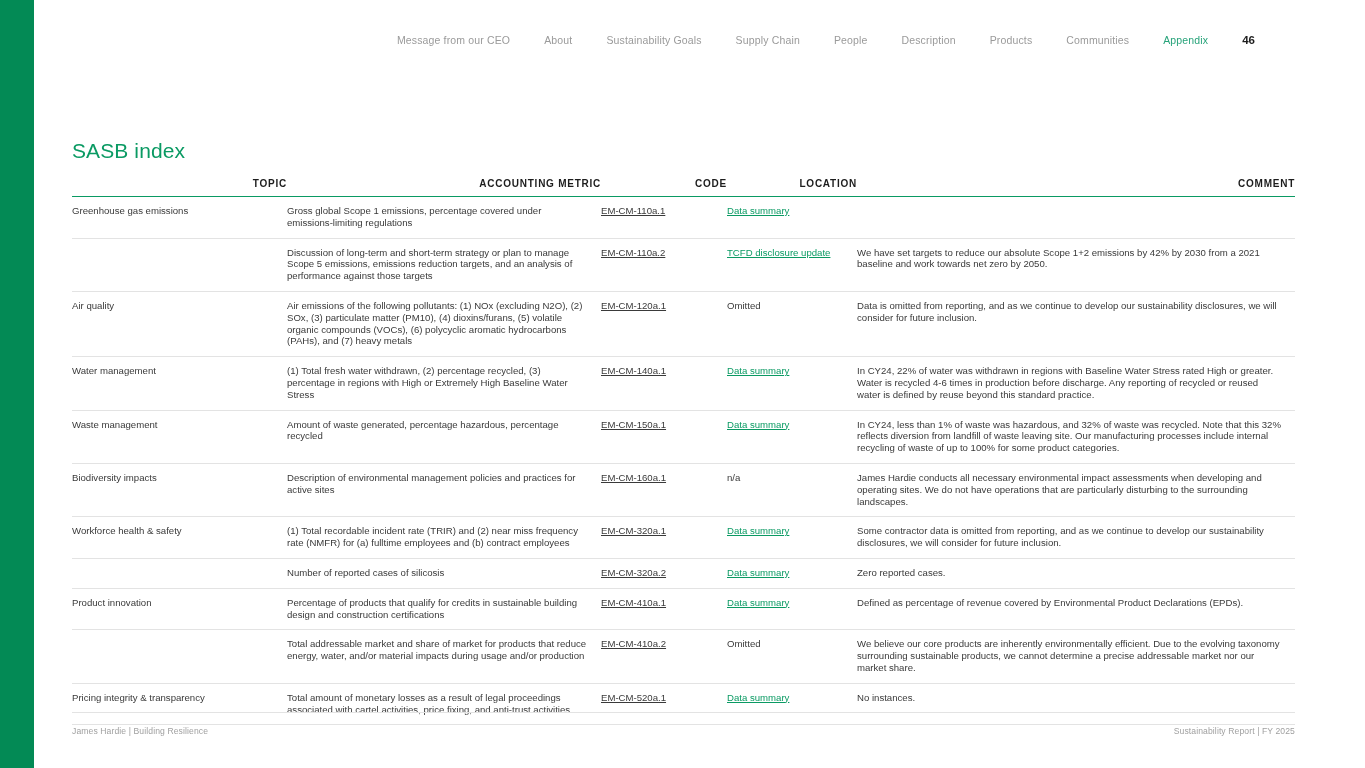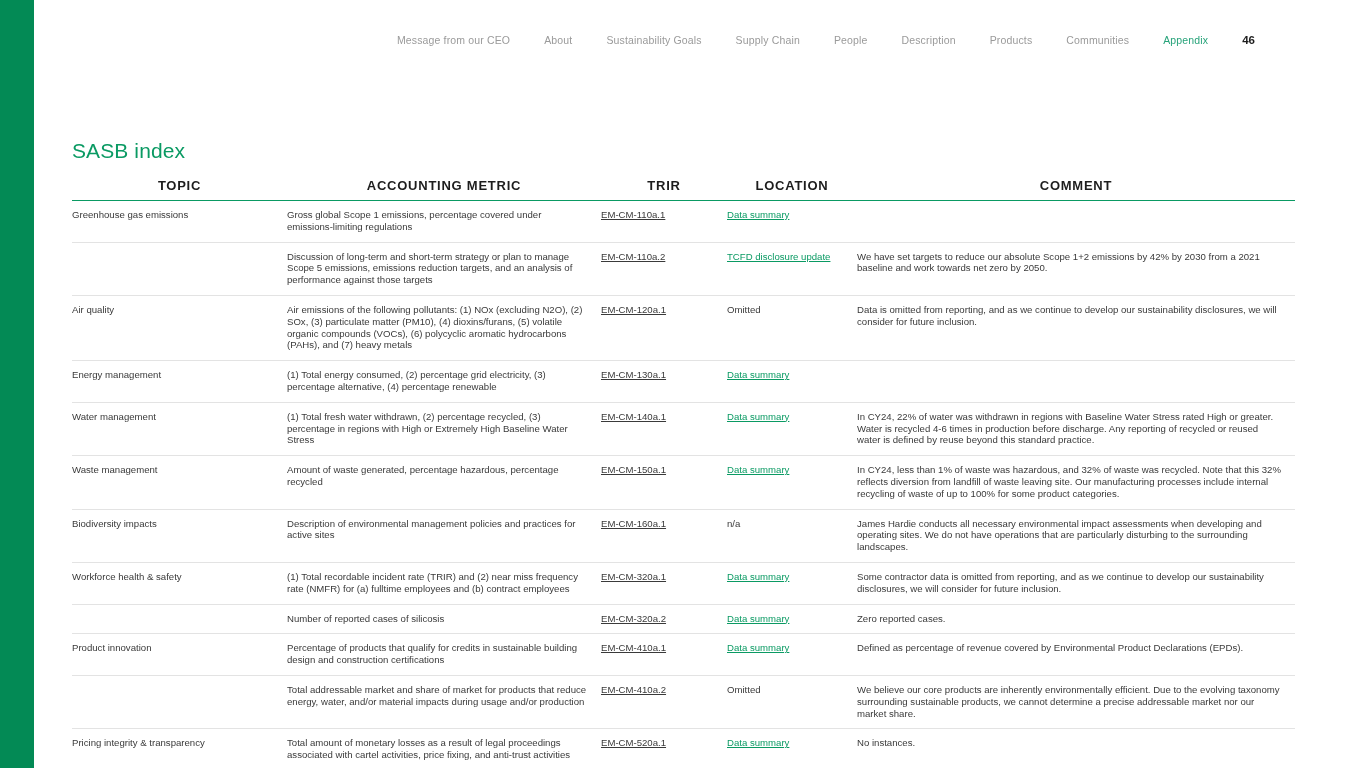--- a/index.html
+++ b/index.html
@@ -82,22 +82,22 @@
     border-collapse: collapse;
     table-layout: fixed;
   }
   table.sasb col.c-topic   { width: 215px; }
   table.sasb col.c-metric  { width: 314px; }
   table.sasb col.c-code    { width: 126px; }
   table.sasb col.c-loc     { width: 130px; }
   table.sasb col.c-comment { width: 438px; }
 
   table.sasb thead th {
-    text-align: center;
-    font-size: 13px;
+    text-align: right;
+    font-size: 10px;
     font-weight: bold;
     letter-spacing: 0.75px;
     color: #1d1d1d;
     padding: 0 0 7px 0;
     vertical-align: bottom;
     border-bottom: 1px solid #0a9a63;
   }
   table.sasb tbody td {
     font-size: 9.6px;
     line-height: 11.8px;
@@ -167,21 +167,21 @@
         <col class="c-topic">
           <col class="c-metric">
           <col class="c-code">
           <col class="c-loc">
           <col class="c-comment">
       </colgroup>
       <thead>
         <tr>
           <th>TOPIC</th>
           <th>ACCOUNTING METRIC</th>
-          <th>TRIR</th>
+          <th>CODE</th>
           <th>LOCATION</th>
           <th>COMMENT</th>
         </tr>
       </thead>
       <tbody>
           <tr>
             <td class="topic-cell">Greenhouse gas emissions</td>
             <td class="metric-cell">Gross global Scope 1 emissions, percentage covered under emissions-limiting regulations</td>
             <td class="code-cell">EM-CM-110a.1</td>
             <td class="loc-cell"><span class="lnk">Data summary</span></td>
@@ -195,27 +195,20 @@
             <td class="comment-cell">We have set targets to reduce our absolute Scope 1+2 emissions by 42% by 2030 from a 2021 baseline and work towards net zero by 2050.</td>
           </tr>
           <tr>
             <td class="topic-cell">Air quality</td>
             <td class="metric-cell">Air emissions of the following pollutants: (1) NOx (excluding N2O), (2) SOx, (3) particulate matter (PM10), (4) dioxins/furans, (5) volatile organic compounds (VOCs), (6) polycyclic aromatic hydrocarbons (PAHs), and (7) heavy metals</td>
             <td class="code-cell">EM-CM-120a.1</td>
             <td class="loc-cell"><span class="plain">Omitted</span></td>
             <td class="comment-cell">Data is omitted from reporting, and as we continue to develop our sustainability disclosures, we will consider for future inclusion.</td>
           </tr>
           <tr>
-            <td class="topic-cell">Energy management</td>
-            <td class="metric-cell">(1) Total energy consumed, (2) percentage grid electricity, (3) percentage alternative, (4) percentage renewable</td>
-            <td class="code-cell">EM-CM-130a.1</td>
-            <td class="loc-cell"><span class="lnk">Data summary</span></td>
-            <td class="comment-cell"></td>
-          </tr>
-          <tr>
             <td class="topic-cell">Water management</td>
             <td class="metric-cell">(1) Total fresh water withdrawn, (2) percentage recycled, (3) percentage in regions with High or Extremely High Baseline Water Stress</td>
             <td class="code-cell">EM-CM-140a.1</td>
             <td class="loc-cell"><span class="lnk">Data summary</span></td>
             <td class="comment-cell">In CY24, 22% of water was withdrawn in regions with Baseline Water Stress rated High or greater. Water is recycled 4-6 times in production before discharge. Any reporting of recycled or reused water is defined by reuse beyond this standard practice.</td>
           </tr>
           <tr>
             <td class="topic-cell">Waste management</td>
             <td class="metric-cell">Amount of waste generated, percentage hazardous, percentage recycled</td>
             <td class="code-cell">EM-CM-150a.1</td>
@@ -261,14 +254,18 @@
             <td class="topic-cell">Pricing integrity &amp; transparency</td>
             <td class="metric-cell">Total amount of monetary losses as a result of legal proceedings associated with cartel activities, price fixing, and anti-trust activities</td>
             <td class="code-cell">EM-CM-520a.1</td>
             <td class="loc-cell"><span class="lnk">Data summary</span></td>
             <td class="comment-cell">No instances.</td>
           </tr>
         </tbody>
     </table>
   </div>
 
+  <div class="footer">
+    <span>James Hardie | Building Resilience</span>
+    <span>Sustainability Report | FY 2025</span>
+  </div>
 
 </div>
 
 </body></html>

